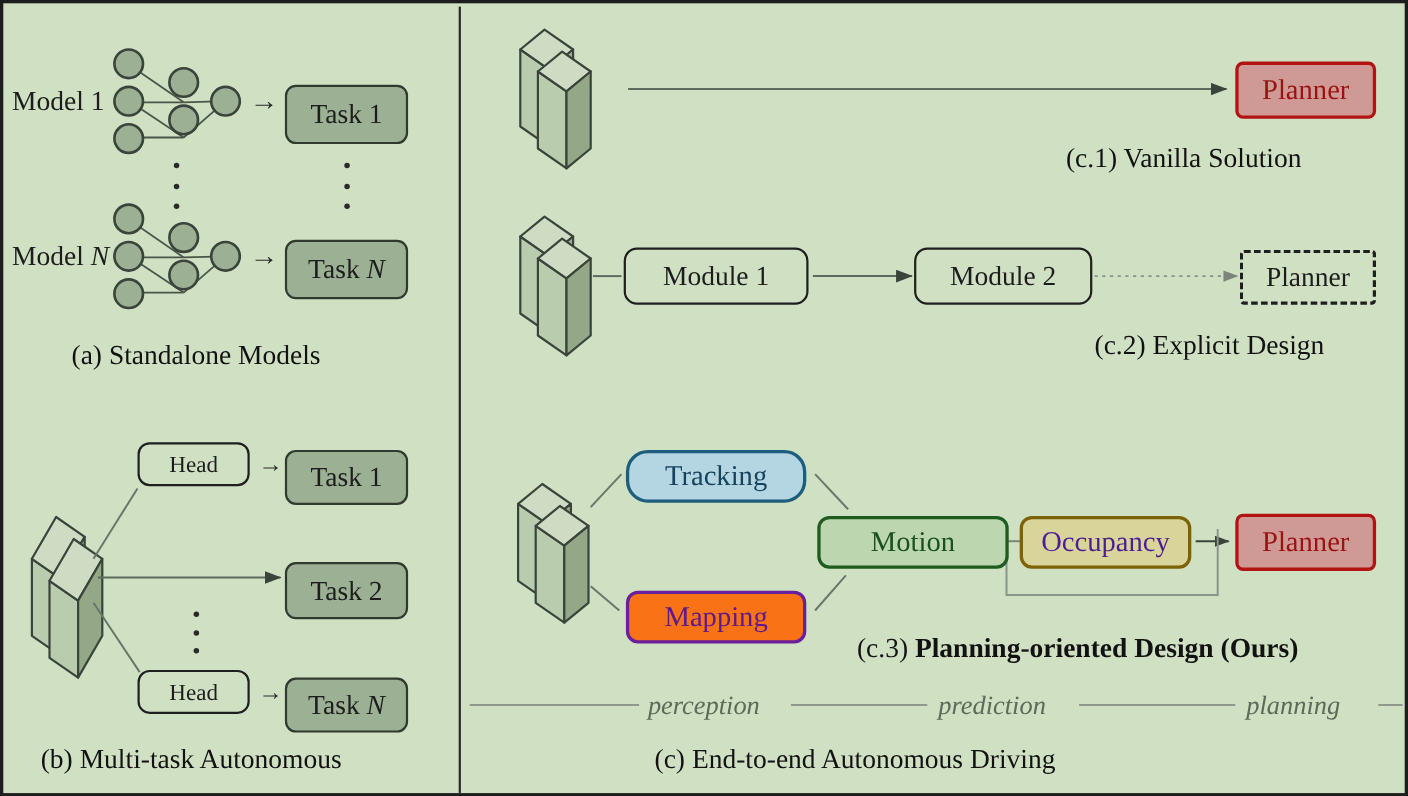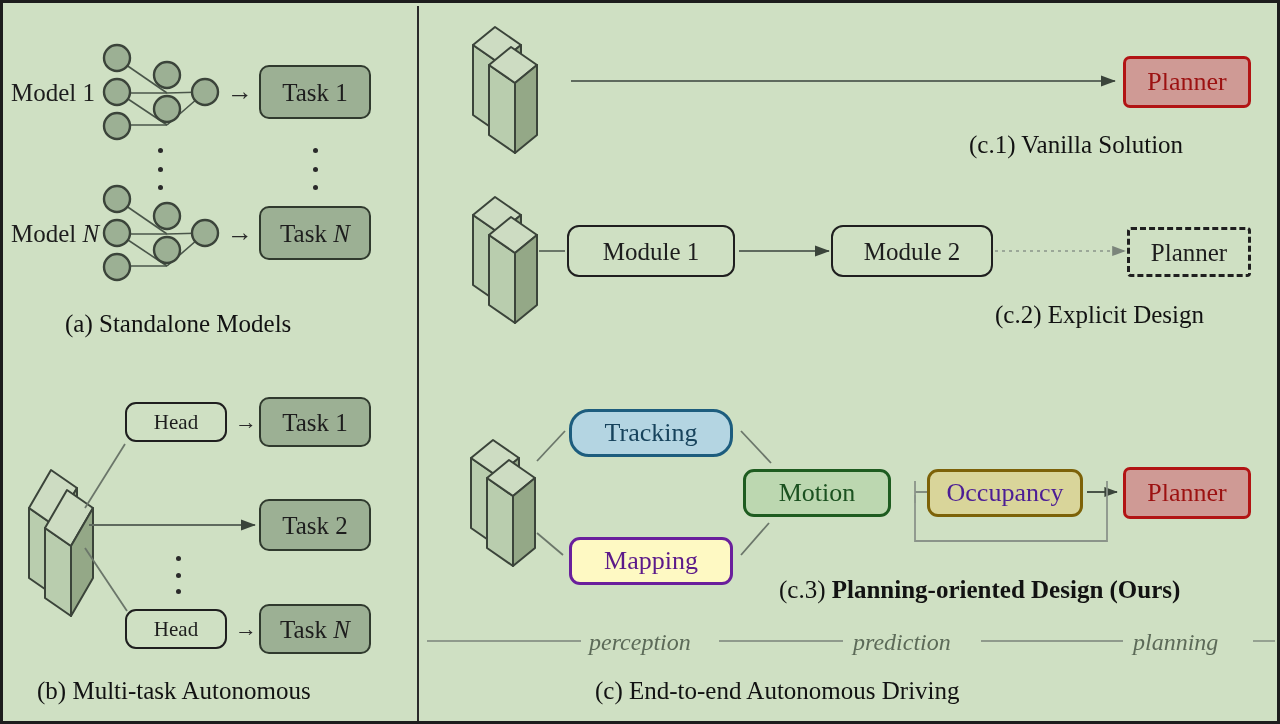--- a/index.html
+++ b/index.html
@@ -42,20 +42,21 @@
     justify-content: center;
     white-space: nowrap;
     line-height: 1;
   }
   .task-box {
     background: #9cb094;
     border: 2px solid #303a2e;
     border-radius: 10px;
     font-size: 25px;
     color: #1d1d1d;
+    margin-top: 12px;
   }
   .plain-box {
     background: transparent;
     border: 2.5px solid #1f1f1f;
     border-radius: 12px;
     font-size: 25px;
     color: #1d1d1d;
   }
   .head-box {
     background: transparent;
@@ -78,21 +79,21 @@
     color: #9c1111;
   }
   .tracking-box {
     background: #b4d5e2;
     border: 3px solid #1d5d7e;
     border-radius: 20px;
     font-size: 26px;
     color: #17435c;
   }
   .mapping-box {
-    background: #fef9c3;
+    background: #f97316;
     border: 3px solid #6a1f9c;
     border-radius: 11px;
     font-size: 26px;
     color: #5c1a8a;
   }
   .motion-box {
     background: #bcd7b0;
     border: 3px solid #1e5c20;
     border-radius: 11px;
     font-size: 26px;
@@ -354,21 +355,21 @@
   <div class="caption" style="left:992px; top:298px;">
     <b>(c.2)</b><span> Explicit Design</span>
   </div>
 
   <div class="box tracking-box" style="left:566px; top:406px; width:164px; height:48px;">
     <span>Tracking</span>
   </div>
   <div class="box mapping-box" style="left:566px; top:534px; width:164px; height:48px;">
     <span>Mapping</span>
   </div>
-  <div class="box motion-box" style="left:740px; top:466px; width:148px; height:48px;">
+  <div class="box motion-box" style="left:740px; top:466px; width:174px; height:48px;">
     <span>Motion</span>
   </div>
   <div class="box occupancy-box" style="left:924px; top:466px; width:156px; height:48px;">
     <span>Occupancy</span>
   </div>
   <div class="box planner-box" style="left:1120px; top:464px; width:128px; height:52px;">
     <span>Planner</span>
   </div>
   <div class="caption bold-all" style="left:776px; top:573px;">
     <b>(c.3)</b><span> Planning-oriented Design (Ours)</span>

